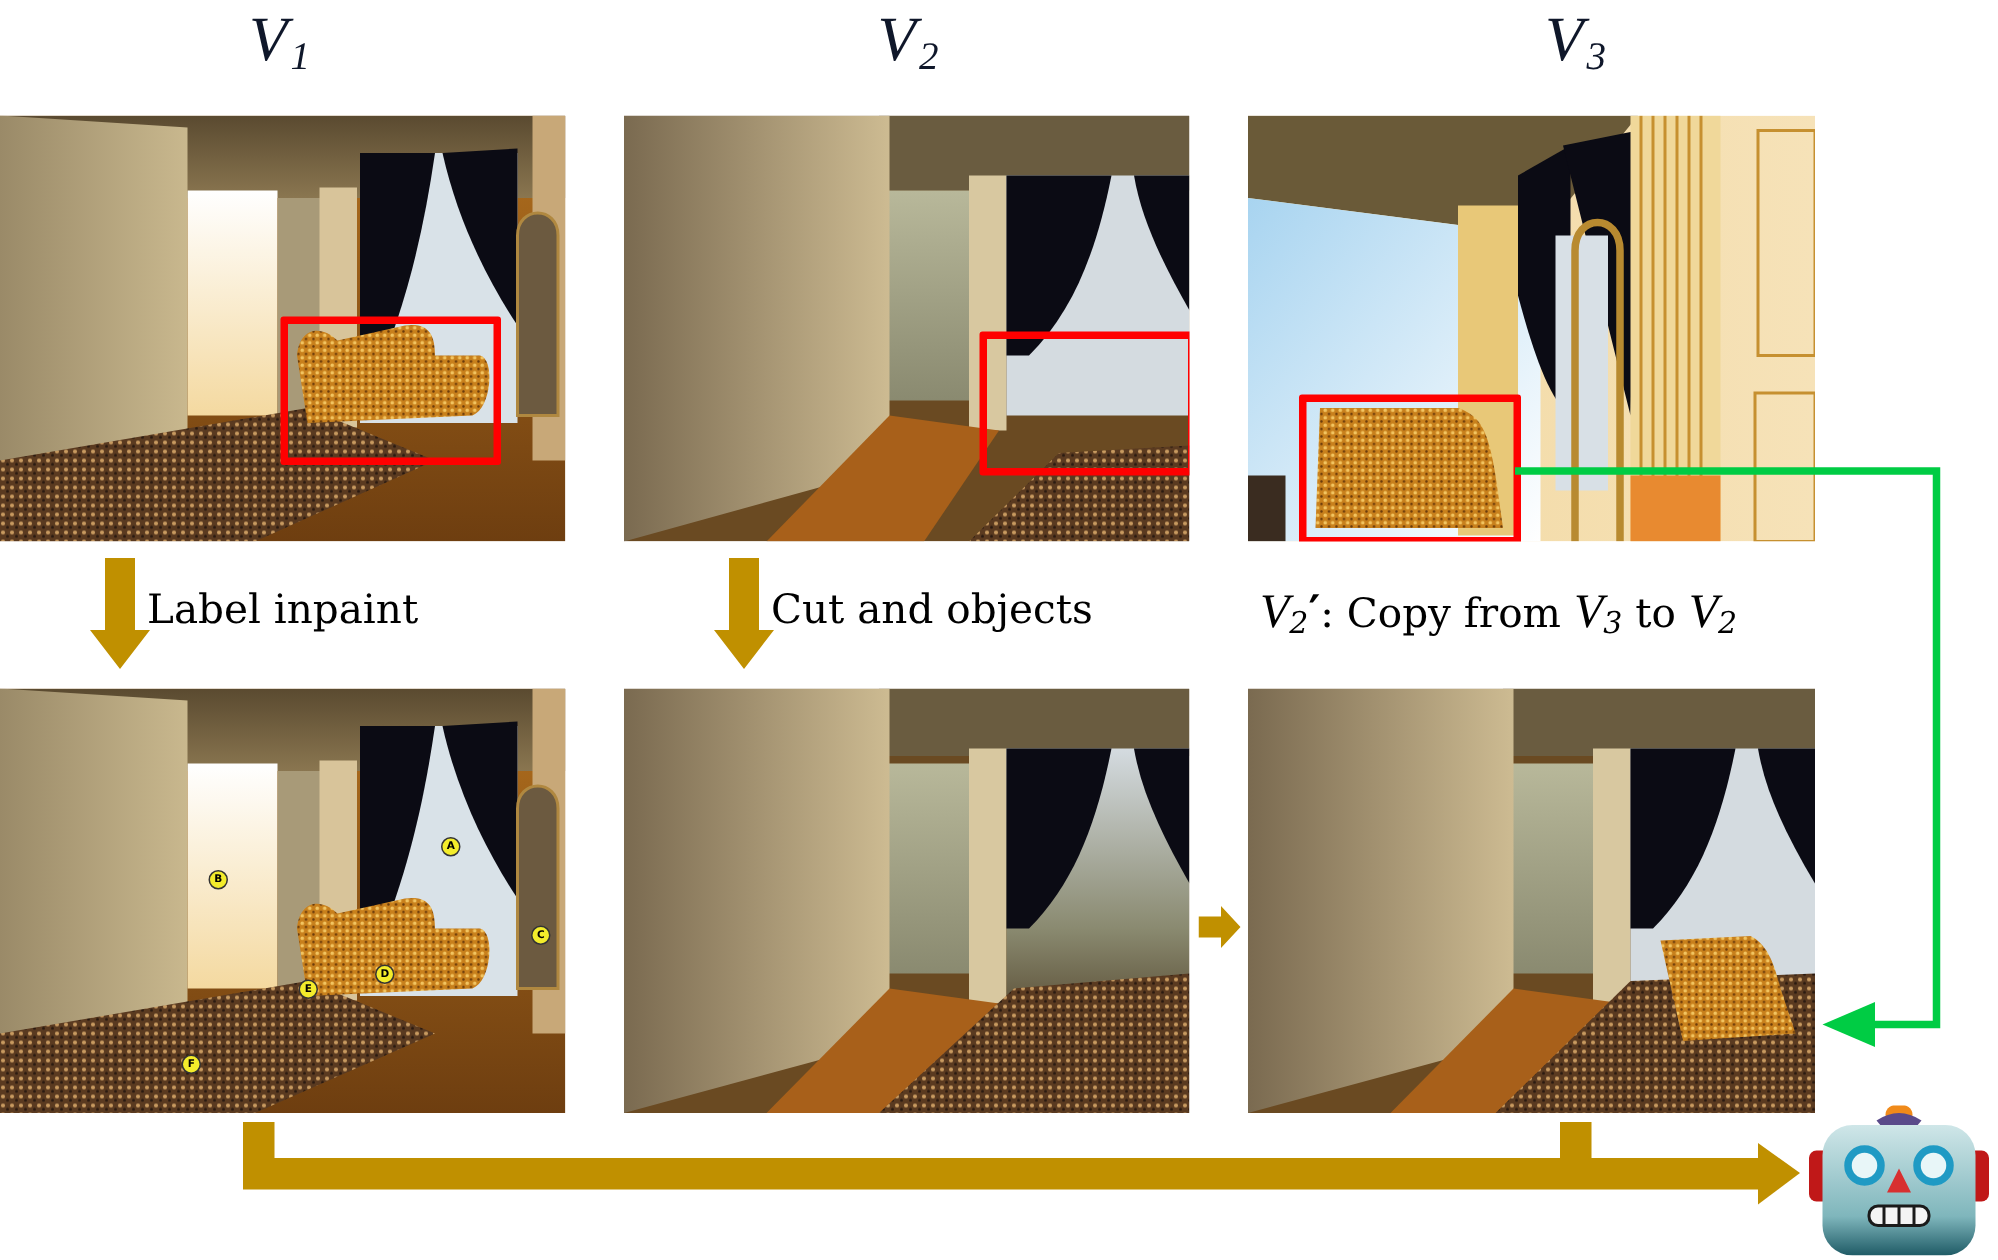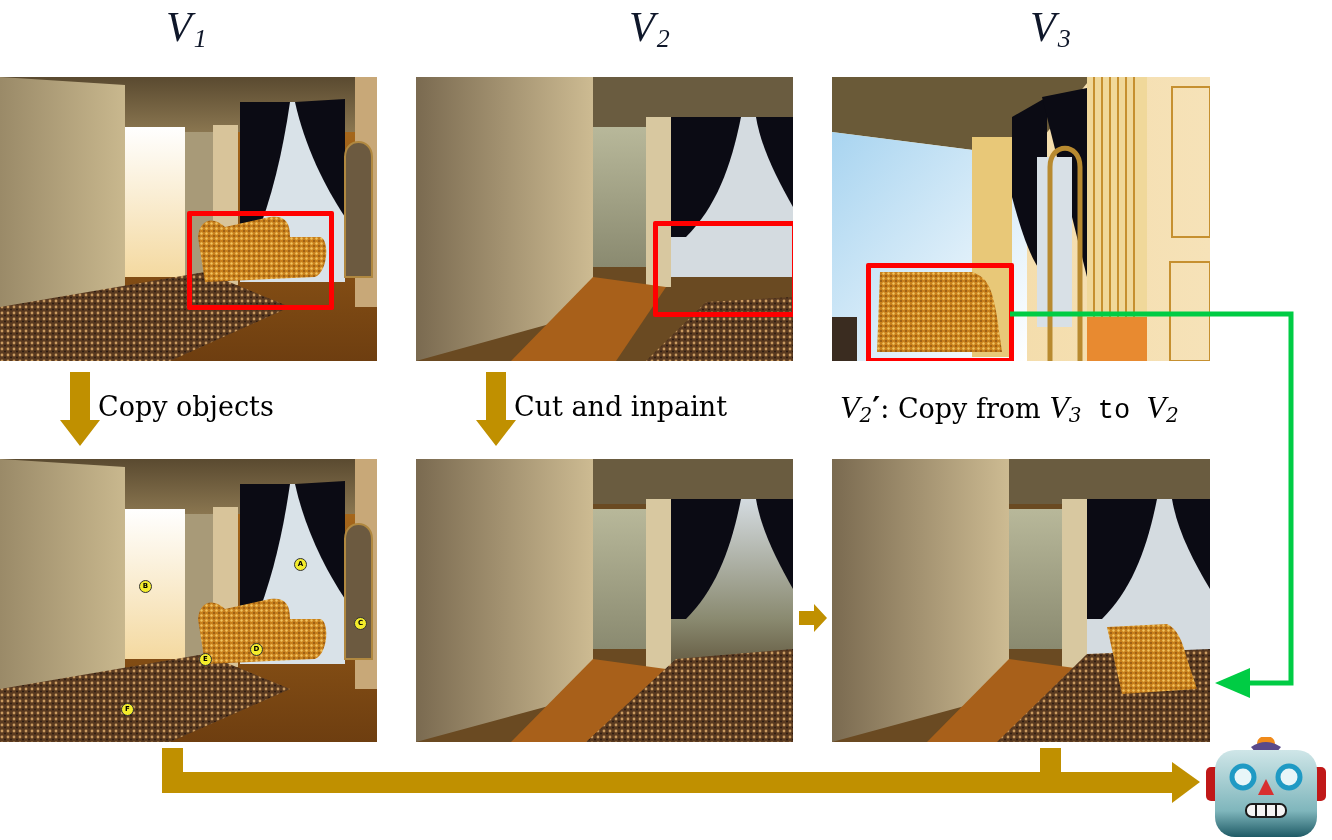--- a/index.html
+++ b/index.html
@@ -13,21 +13,21 @@
   .panel{position:absolute;overflow:hidden;}
   .redbox{position:absolute;border:5px solid #ff0000;border-radius:2px;box-sizing:border-box;}
   .marker{position:absolute;width:11px;height:11px;border-radius:50%;background:#f3ec2b;border:1px solid #333;font:bold 7px "DejaVu Sans",sans-serif;color:#000;text-align:center;line-height:11px;}
 </style>
 </head>
 <body>
 
 <div class="abs title" style="left:166px;top:6px;">
   <span>V</span><sub>1</sub>
 </div>
-<div class="abs title" style="left:585px;top:6px;margin-left:44px;">
+<div class="abs title" style="left:585px;top:6px;">
   <span>V</span><sub>2</sub>
 </div>
 <div class="abs title" style="left:1030px;top:6px;font-family:Liberation Serif, serif;">
   <span>V</span><sub>3</sub>
 </div>
 
 <div class="panel" style="left:0;top:77px;width:377px;height:284px;">
   <svg width="377" height="284" viewBox="0 0 377 284">
     <defs>
       <linearGradient id="ceil1" x1="0" y1="0" x2="0" y2="1">
@@ -134,29 +134,29 @@
     <rect x="338" y="185" width="40" height="99" fill="none" stroke="#c69030" stroke-width="2"></rect>
     <rect x="0" y="240" width="25" height="44" fill="#3a2c20"></rect>
     <path d="M48,195 L140,195 C155,200 160,210 165,240 L170,275 L45,275 Z" fill="url(#fabric)"></path>
   </svg>
   <div class="redbox" style="left:34px;top:186px;width:148px;height:100px;"></div>
 </div>
 
 <svg class="abs" style="left:60px;top:372px;" width="40" height="76">
   <polygon points="10,0 30,0 30,48 40,48 20,74 0,48 10,48" fill="#c09000"></polygon>
 </svg>
-<div class="abs caption" style="left:98px;top:393px;">Copy objects</div>
+<div class="abs caption" style="left:98px;top:393px;">Label inpaint</div>
 
 <svg class="abs" style="left:476px;top:372px;" width="40" height="76">
   <polygon points="10,0 30,0 30,48 40,48 20,74 0,48 10,48" fill="#c09000"></polygon>
 </svg>
-<div class="abs caption" style="left:514px;top:393px;">Cut and inpaint</div>
+<div class="abs caption" style="left:514px;top:393px;">Cut and objects</div>
 
 <div class="abs caption" style="left:840px;top:391px;">
-  <i>V</i><sub>2</sub><b style="font-size:30px;">′</b><span style="white-space:pre;text-align:right;">: Copy from </span><i>V</i><sub>3</sub><span style="white-space:pre;font-family:Liberation Mono, monospace;"> to </span><i>V</i><sub>2</sub>
+  <i>V</i><sub>2</sub><b style="font-size:30px;">′</b><span style="white-space:pre;text-align:right;">: Copy from </span><i>V</i><sub>3</sub><span style="white-space:pre;"> to </span><i>V</i><sub>2</sub>
 </div>
 
 <div class="panel" style="left:0;top:459px;width:377px;height:283px;">
   <svg width="377" height="283" viewBox="0 0 377 283">
     <rect width="377" height="283" fill="url(#floor1)"></rect>
     <rect x="0" y="0" width="377" height="55" fill="url(#ceil1)"></rect>
     <rect x="125" y="50" width="60" height="150" fill="url(#glow1)"></rect>
     <polygon points="0,0 125,8 125,225 0,235" fill="url(#wall1)"></polygon>
     <rect x="185" y="55" width="30" height="150" fill="#a89a78"></rect>
     <rect x="213" y="48" width="25" height="160" fill="#d8c49a"></rect>

